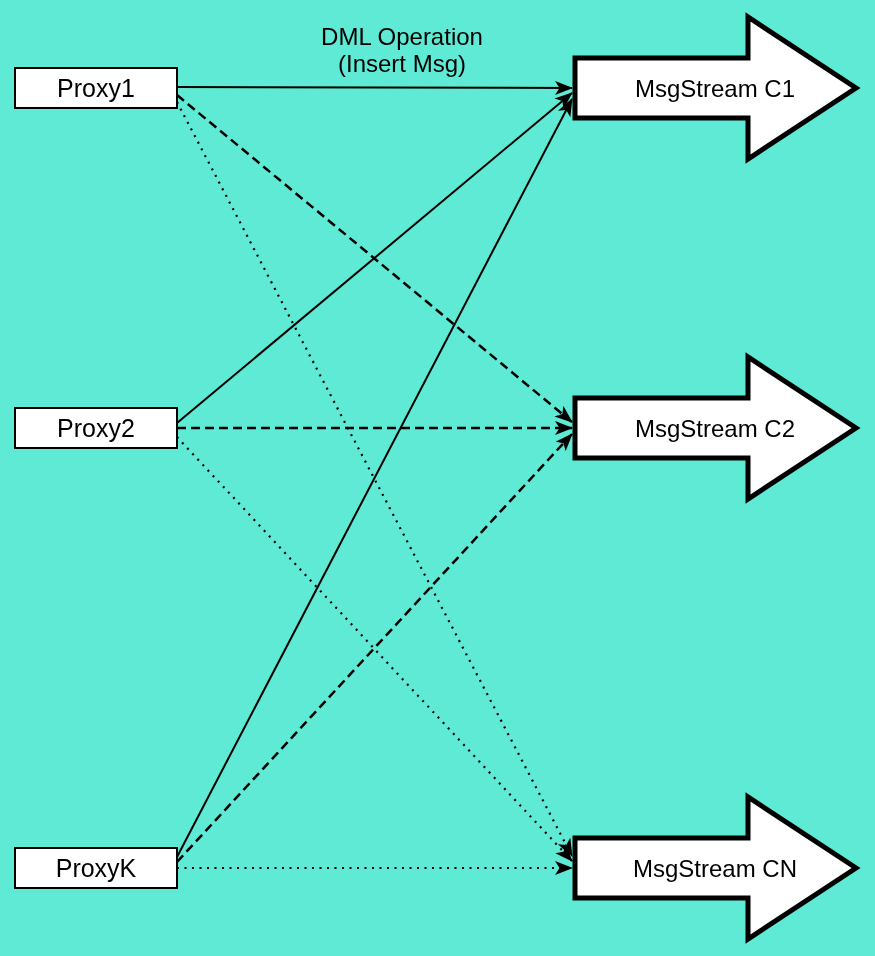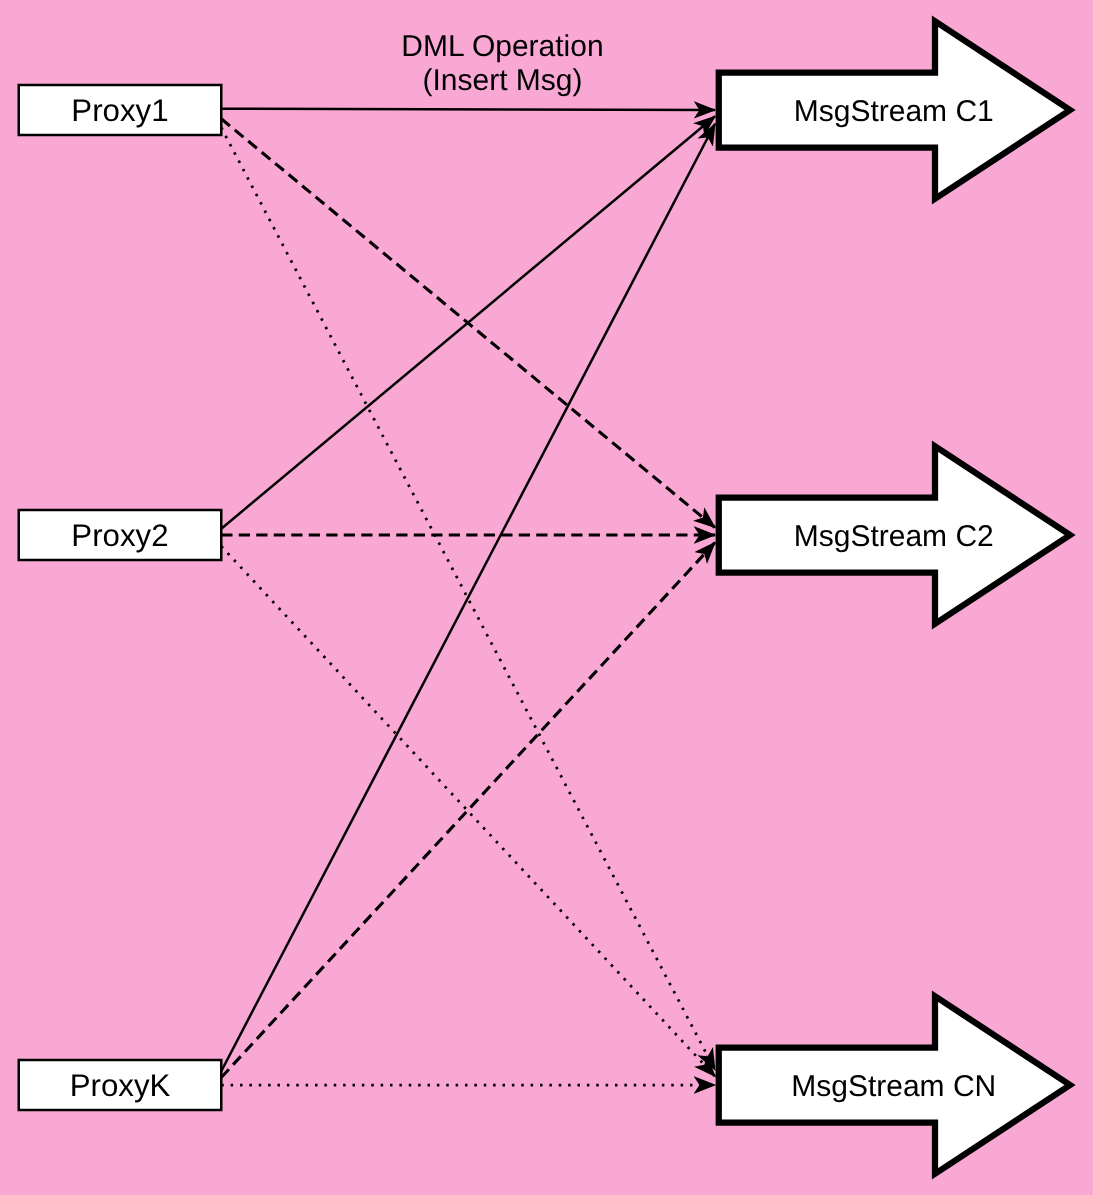--- a/index.html
+++ b/index.html
@@ -1,20 +1,20 @@
 <!DOCTYPE html>
 <html><head>
 <meta charset="utf-8">
 <style>
   html, body { margin: 0; padding: 0; background: #ffffff; }
   .canvas {
     position: relative;
     width: 875px;
     height: 956px;
-    background: #f9a8d4;
+    background: #5eead4;
     overflow: hidden;
   }
   svg { display: block; }
   svg text {
     font-family: "Liberation Sans", sans-serif;
     fill: #000000;
   }
   .title-text   { font-size: 24px; }
   .proxy-text   { font-size: 25px; }
   .stream-text  { font-size: 24px; }

